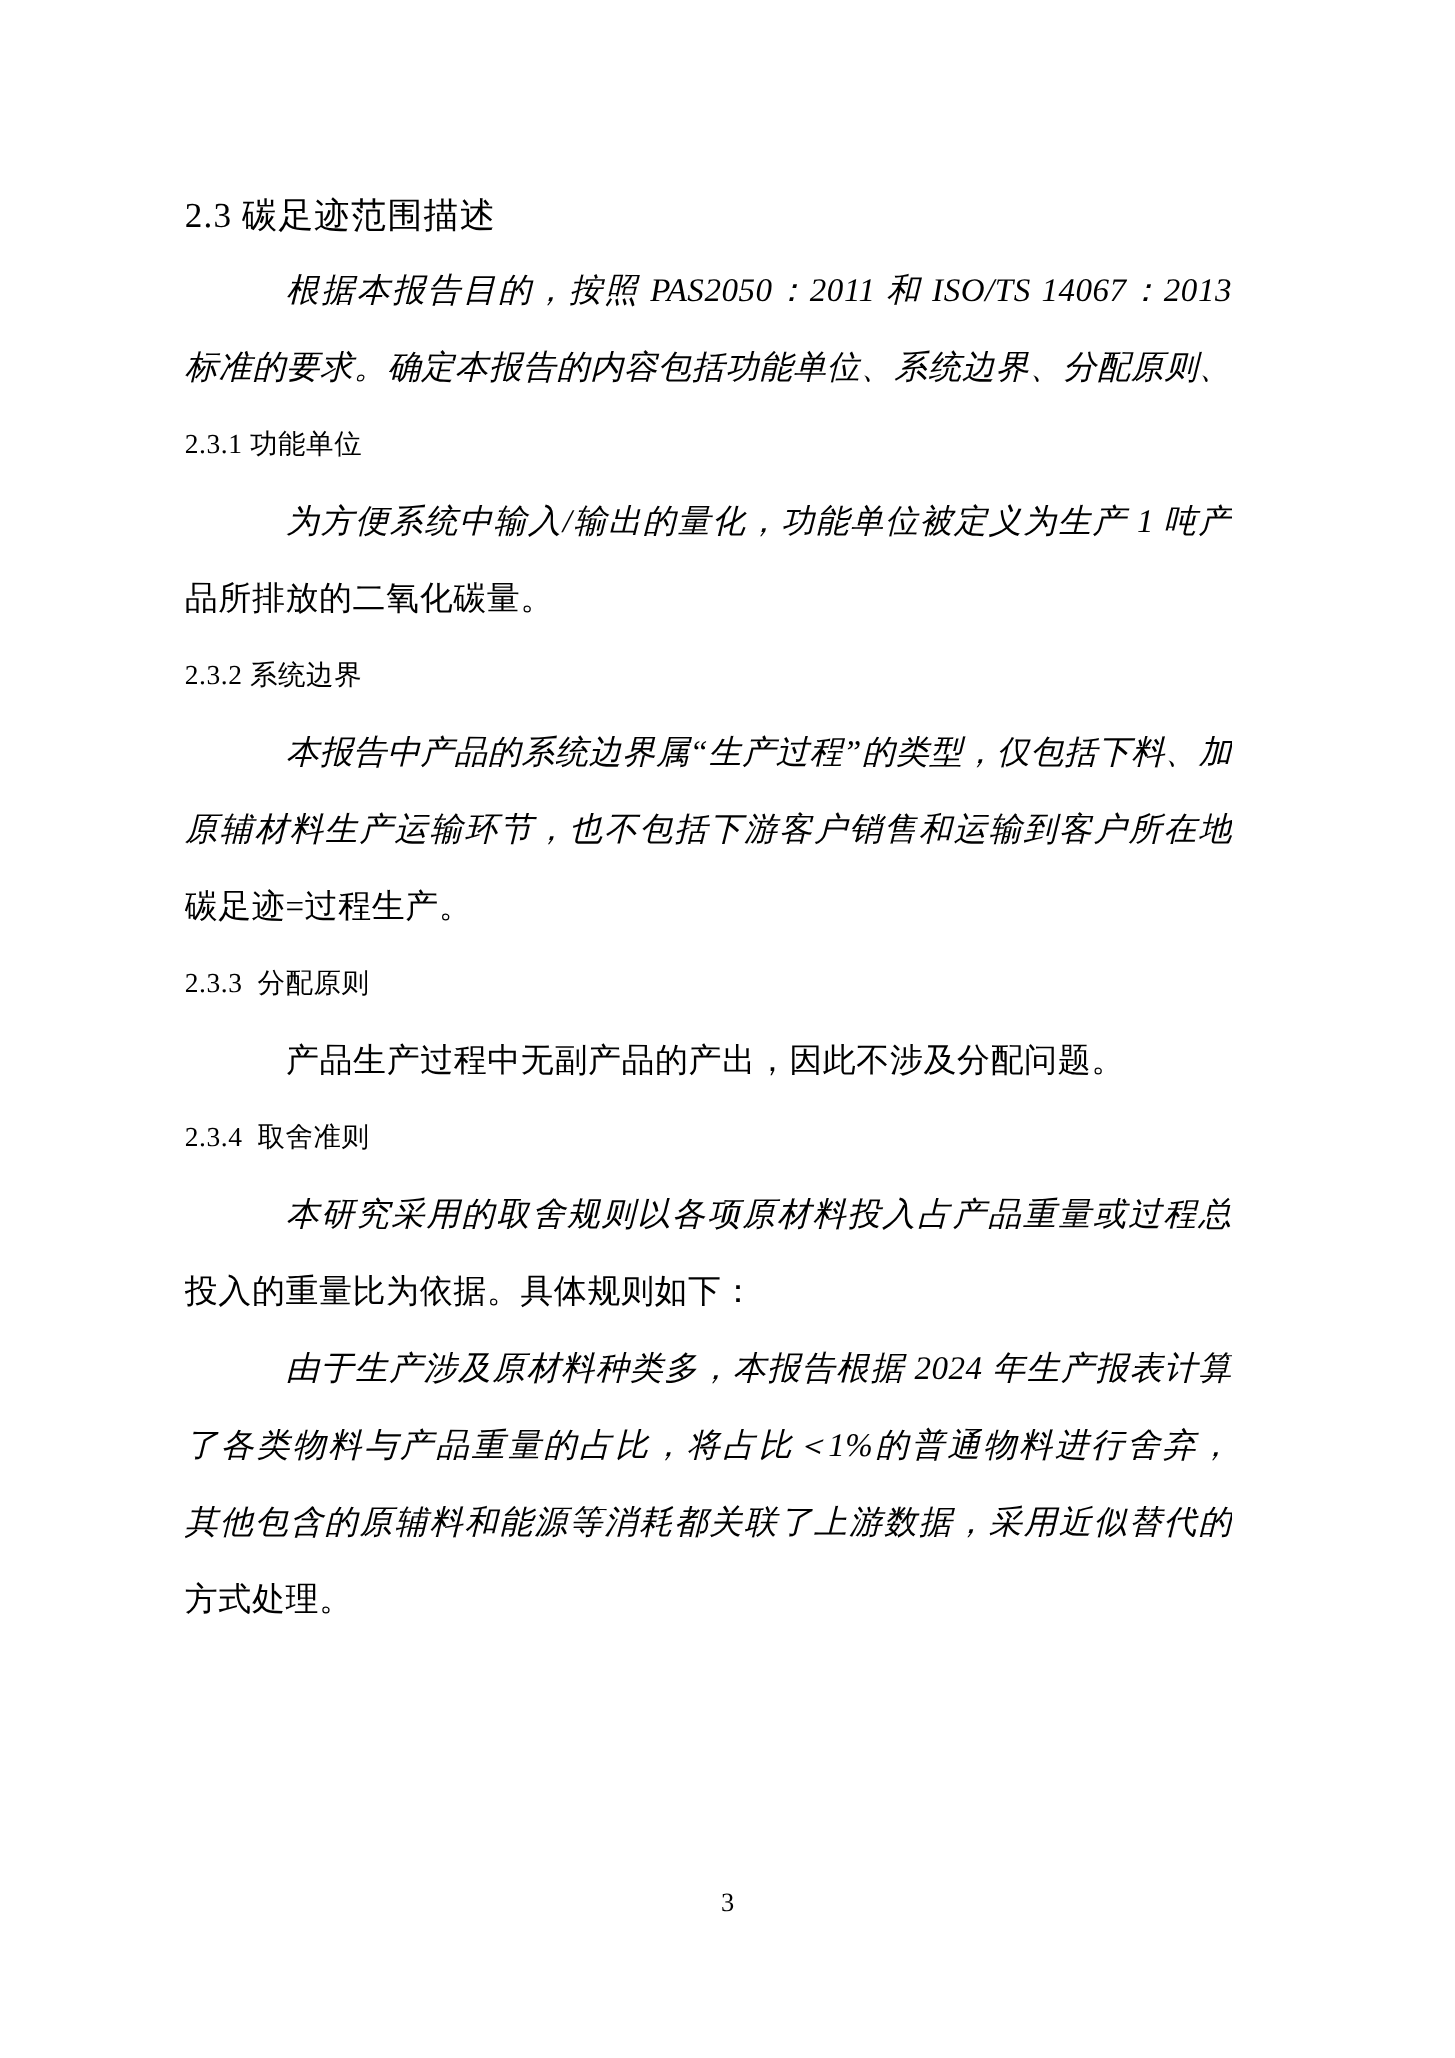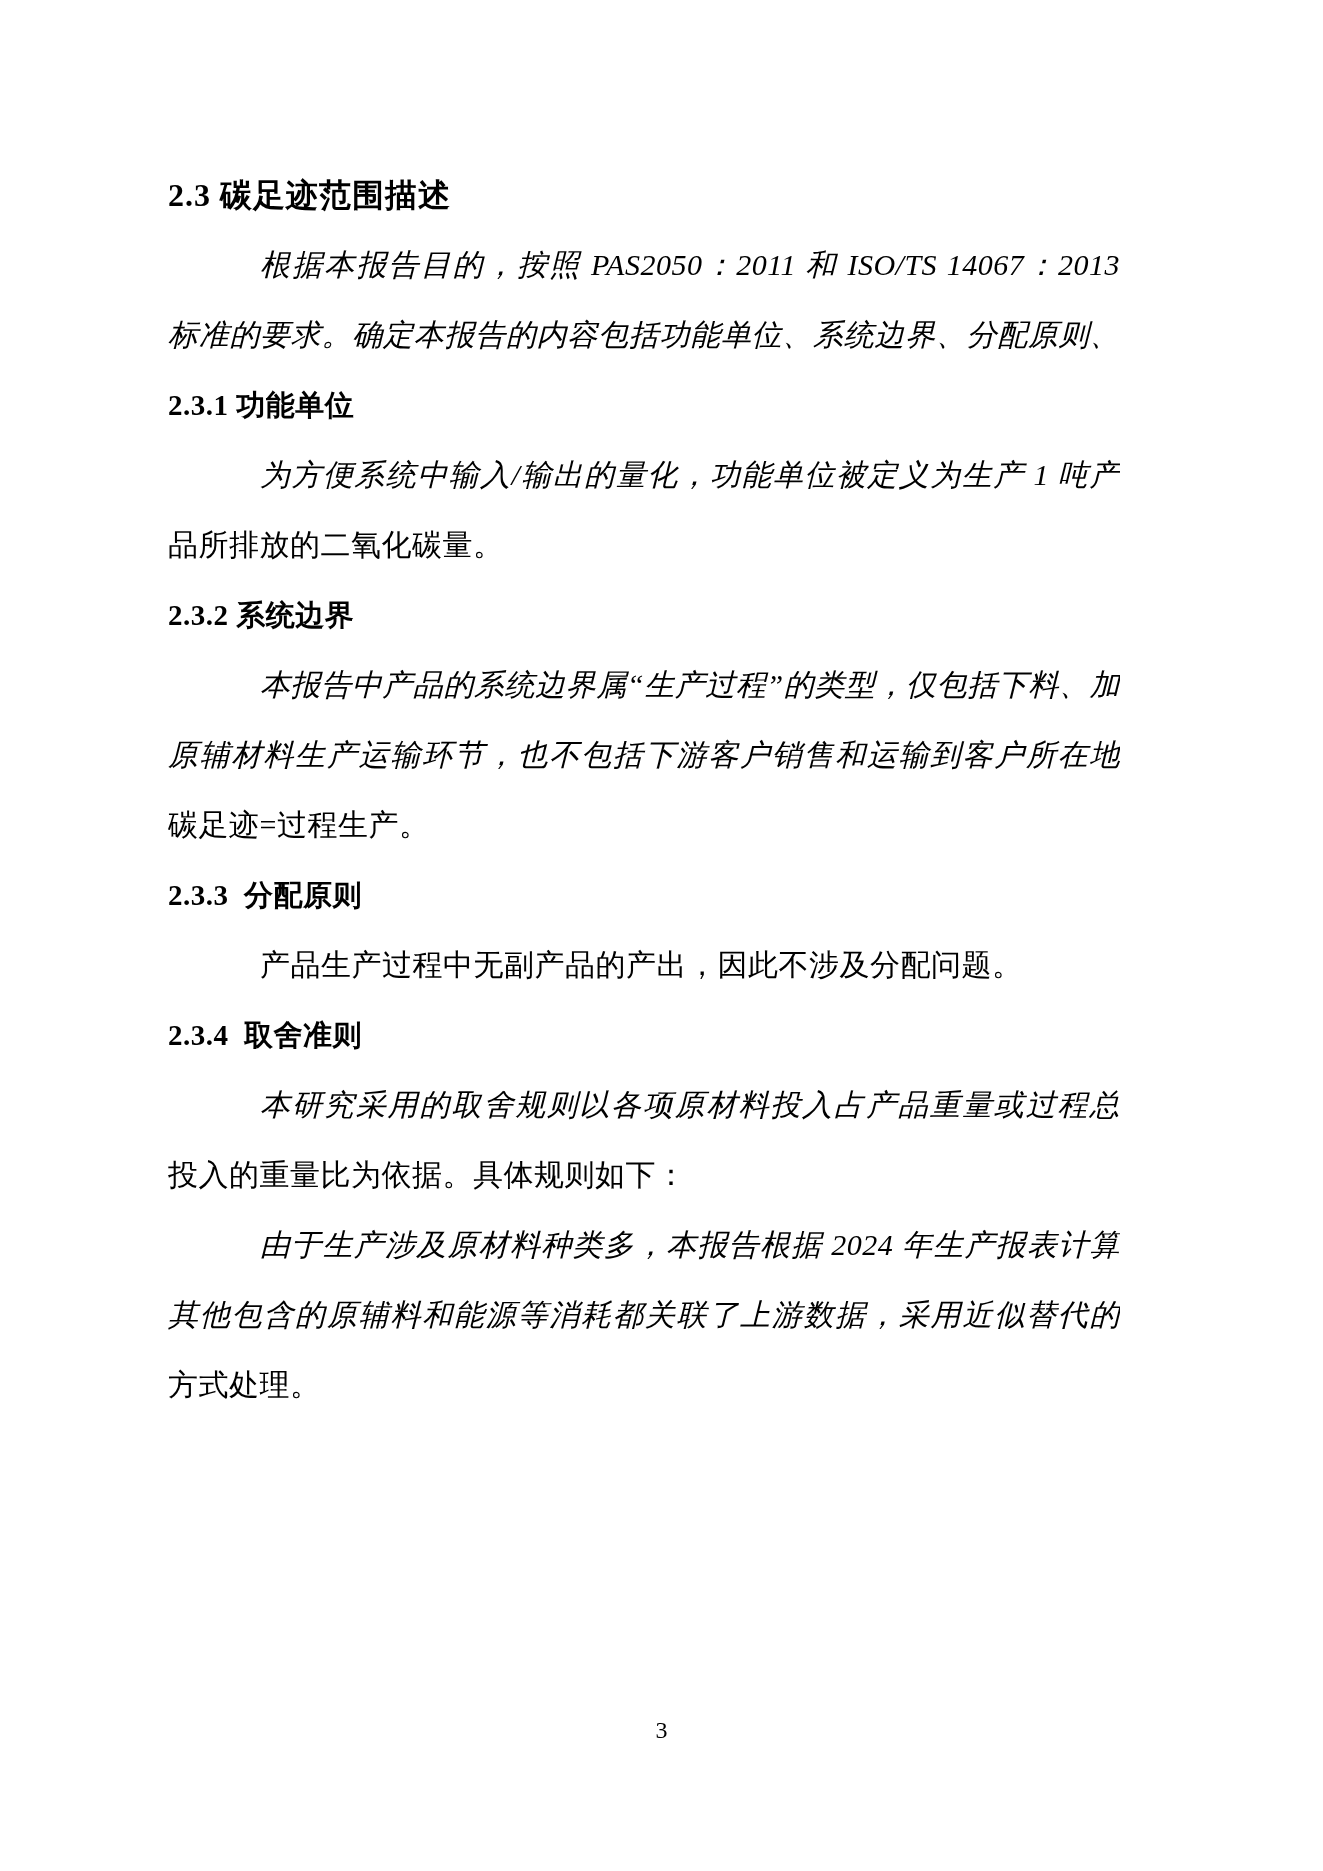--- a/index.html
+++ b/index.html
@@ -24,26 +24,26 @@
   }
   .line {
     height: 70px;
     line-height: 70px;
     font-size: 30px;
     overflow: hidden;
     letter-spacing: 0.5px;
   }
   .heading {
     font-size: 32px;
-    font-weight: bold;
+    font-weight: normal;
     letter-spacing: 1px;
   }
   .subheading {
-    font-size: 29px;
-    font-weight: bold;
+    font-size: 25px;
+    font-weight: normal;
   }
   .indent {
     text-indent: 92px;
   }
   .just {
     text-align: justify;
     text-align-last: justify;
     font-style: italic;
   }
   .page-number {
@@ -75,18 +75,19 @@
     <div class="line just">原辅材料生产运输环节，也不包括下游客户销售和运输到客户所在地</div>
     <div class="line">碳足迹=过程生产。</div>
 
     <div class="line subheading">2.3.3&nbsp; 分配原则</div>
     <div class="line indent">产品生产过程中无副产品的产出，因此不涉及分配问题。</div>
 
     <div class="line subheading">2.3.4&nbsp; 取舍准则</div>
     <div class="line indent just">本研究采用的取舍规则以各项原材料投入占产品重量或过程总</div>
     <div class="line">投入的重量比为依据。具体规则如下：</div>
     <div class="line indent just">由于生产涉及原材料种类多，本报告根据 2024 年生产报表计算</div>
+    <div class="line just">了各类物料与产品重量的占比，将占比＜1%的普通物料进行舍弃，</div>
     <div class="line just">其他包含的原辅料和能源等消耗都关联了上游数据，采用近似替代的</div>
     <div class="line">方式处理。</div>
   </div>
 
   <div class="page-number">3</div>
 </div>
 
 </body></html>

